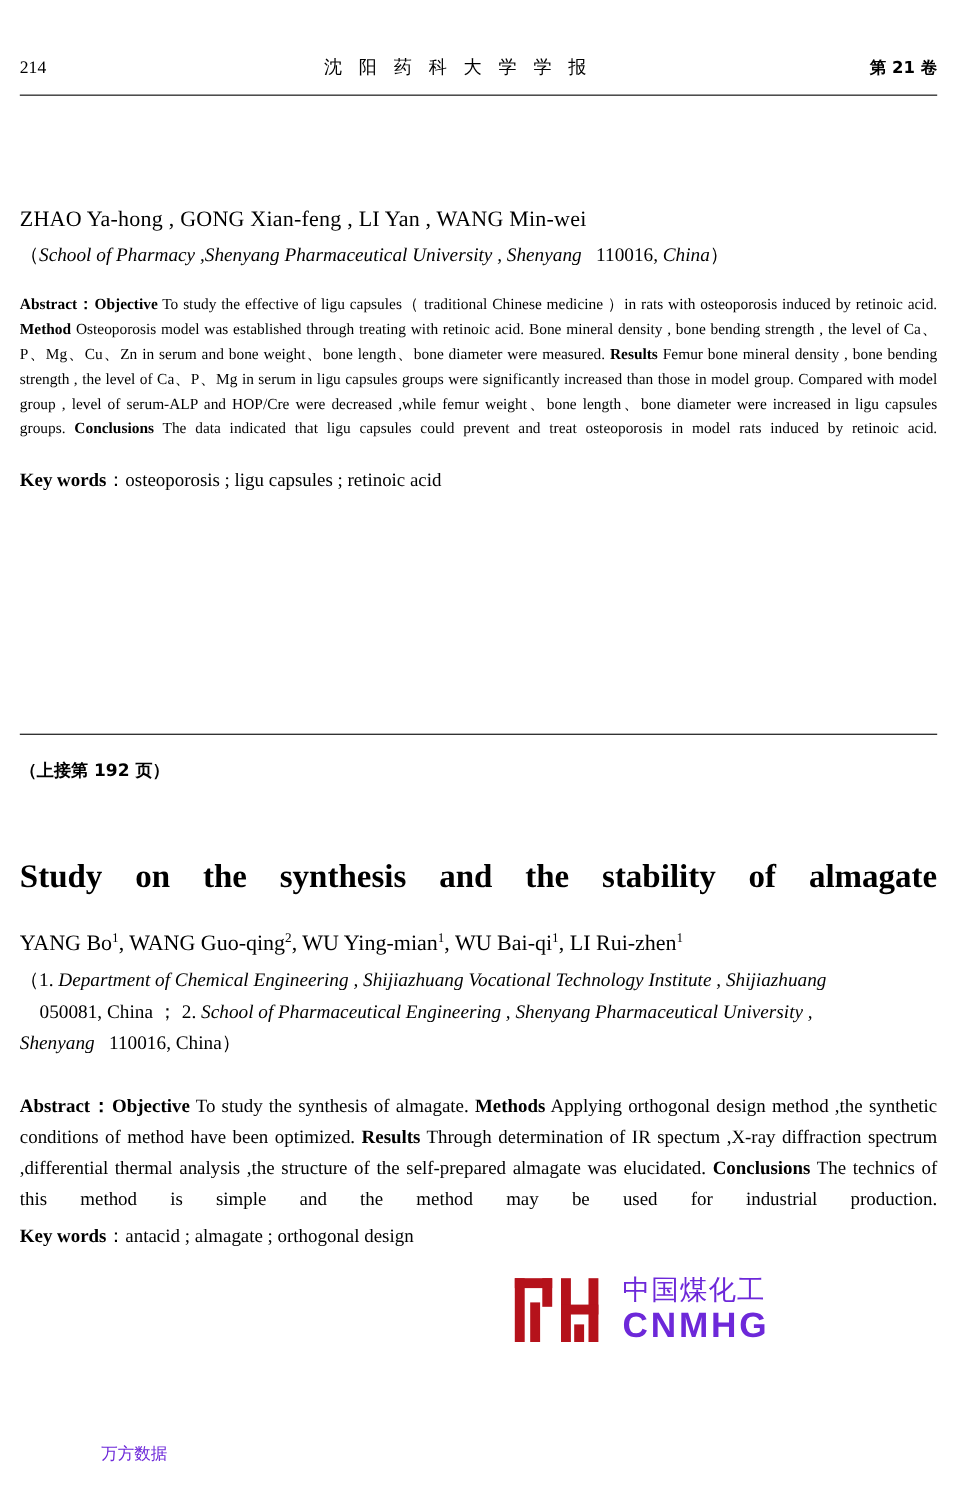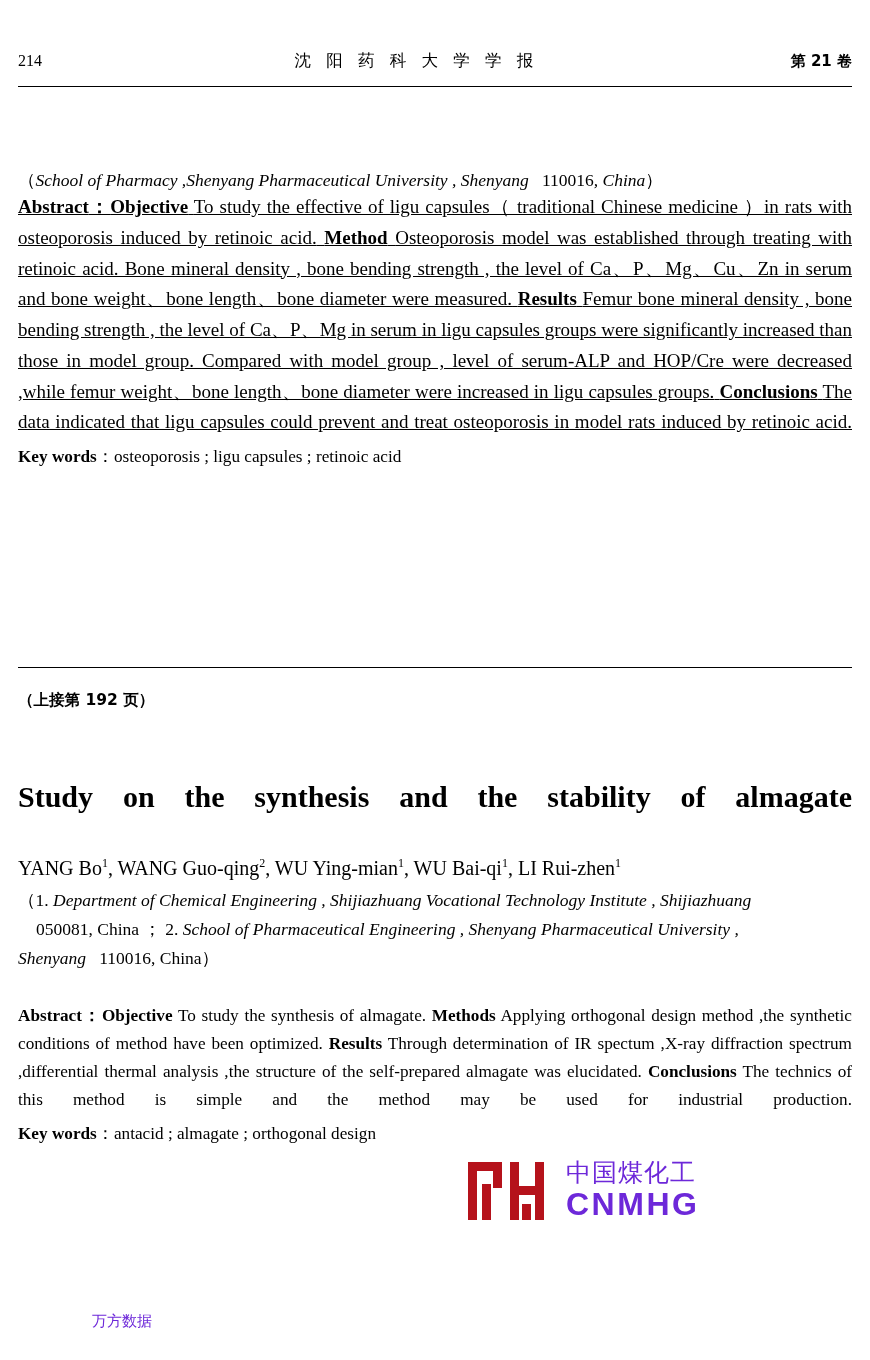--- a/index.html
+++ b/index.html
@@ -82,30 +82,30 @@
   .affil {
     margin-top: 8px;
     font-size: 17.5px;
     font-style: italic;
     font-family: "Liberation Serif", serif;
   }
   .affil .paren { font-style: normal; }
   .affil .num { font-style: normal; }
 
   .abstract {
-    font-size: 19px;
+    margin-top: 24px;
+    font-size: 14px;
     line-height: 1.62;
     text-align: justify;
     text-align-last: justify;
-    text-decoration: underline;
   }
   .abstract .lead,
   .abstract b { font-weight: bold; }
   .kw {
-    margin-top: 5px;
+    margin-top: 20px;
     font-size: 17.2px;
     line-height: 1.6;
   }
   .kw b { font-weight: bold; }
 
   
   .rule-mid {
     position: absolute;
     left: 18px;
     top: 667px;
@@ -134,21 +134,21 @@
   h1.title2 {
     margin: 0;
     font-family: "Liberation Serif", serif;
     font-weight: bold;
     font-size: 30px;
     line-height: 1.5;
     text-align: justify;
     text-align-last: justify;
   }
   .authors2 {
-    margin-top: 37px;
+    margin-top: 26px;
     font-size: 20px;
   }
   .authors2 sup {
     font-size: 12px;
     vertical-align: super;
   }
   .affil2 {
     margin-top: 6px;
     font-size: 17.5px;
     font-style: italic;
@@ -221,20 +221,21 @@
 
   <div class="runhead">
     <div class="runhead-left">214</div>
     <div class="runhead-center">沈 阳 药 科 大 学 学 报</div>
     <div class="runhead-right">第 21 卷</div>
   </div>
   <div class="rule-top"></div>
 
   <div class="art1">
 
+    <div class="authors">ZHAO Ya-hong , GONG Xian-feng , LI Yan , WANG Min-wei</div>
 
     <div class="affil">
       <span class="paren">（</span><span>School of Pharmacy ,Shenyang Pharmaceutical University , Shenyang</span><span class="num">&nbsp;&nbsp;&nbsp;</span><span class="num">110016</span><span>, China</span><span class="paren">）</span>
     </div>
 
     <div class="abstract">
       <b>Abstract</b><b>：</b><b>Objective</b>
       <span>To study the effective of ligu capsules（ traditional Chinese medicine ）in rats with osteoporosis induced by retinoic acid.</span>
       <b>Method</b>
       <span>Osteoporosis model was established through treating with retinoic acid. Bone mineral density , bone bending strength , the level of Ca、P、Mg、Cu、Zn in serum and bone weight、bone length、bone diameter were measured.</span>

